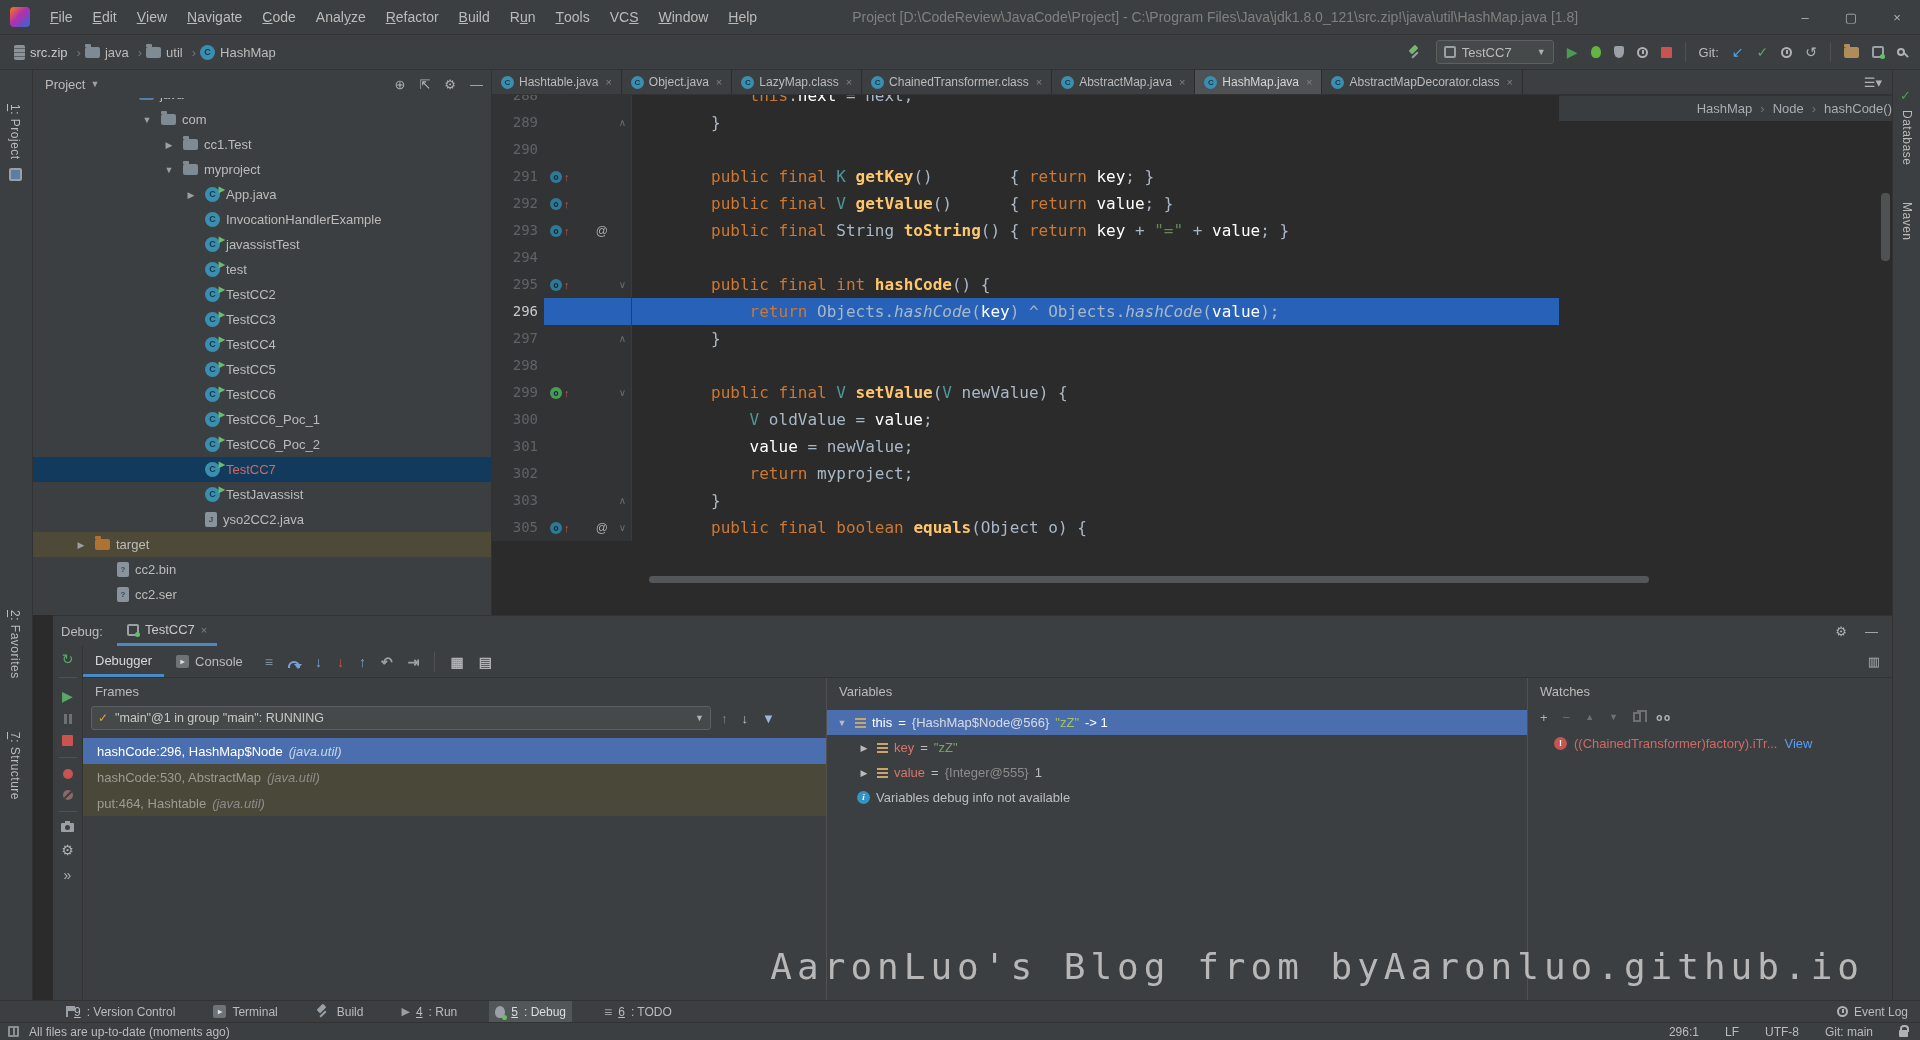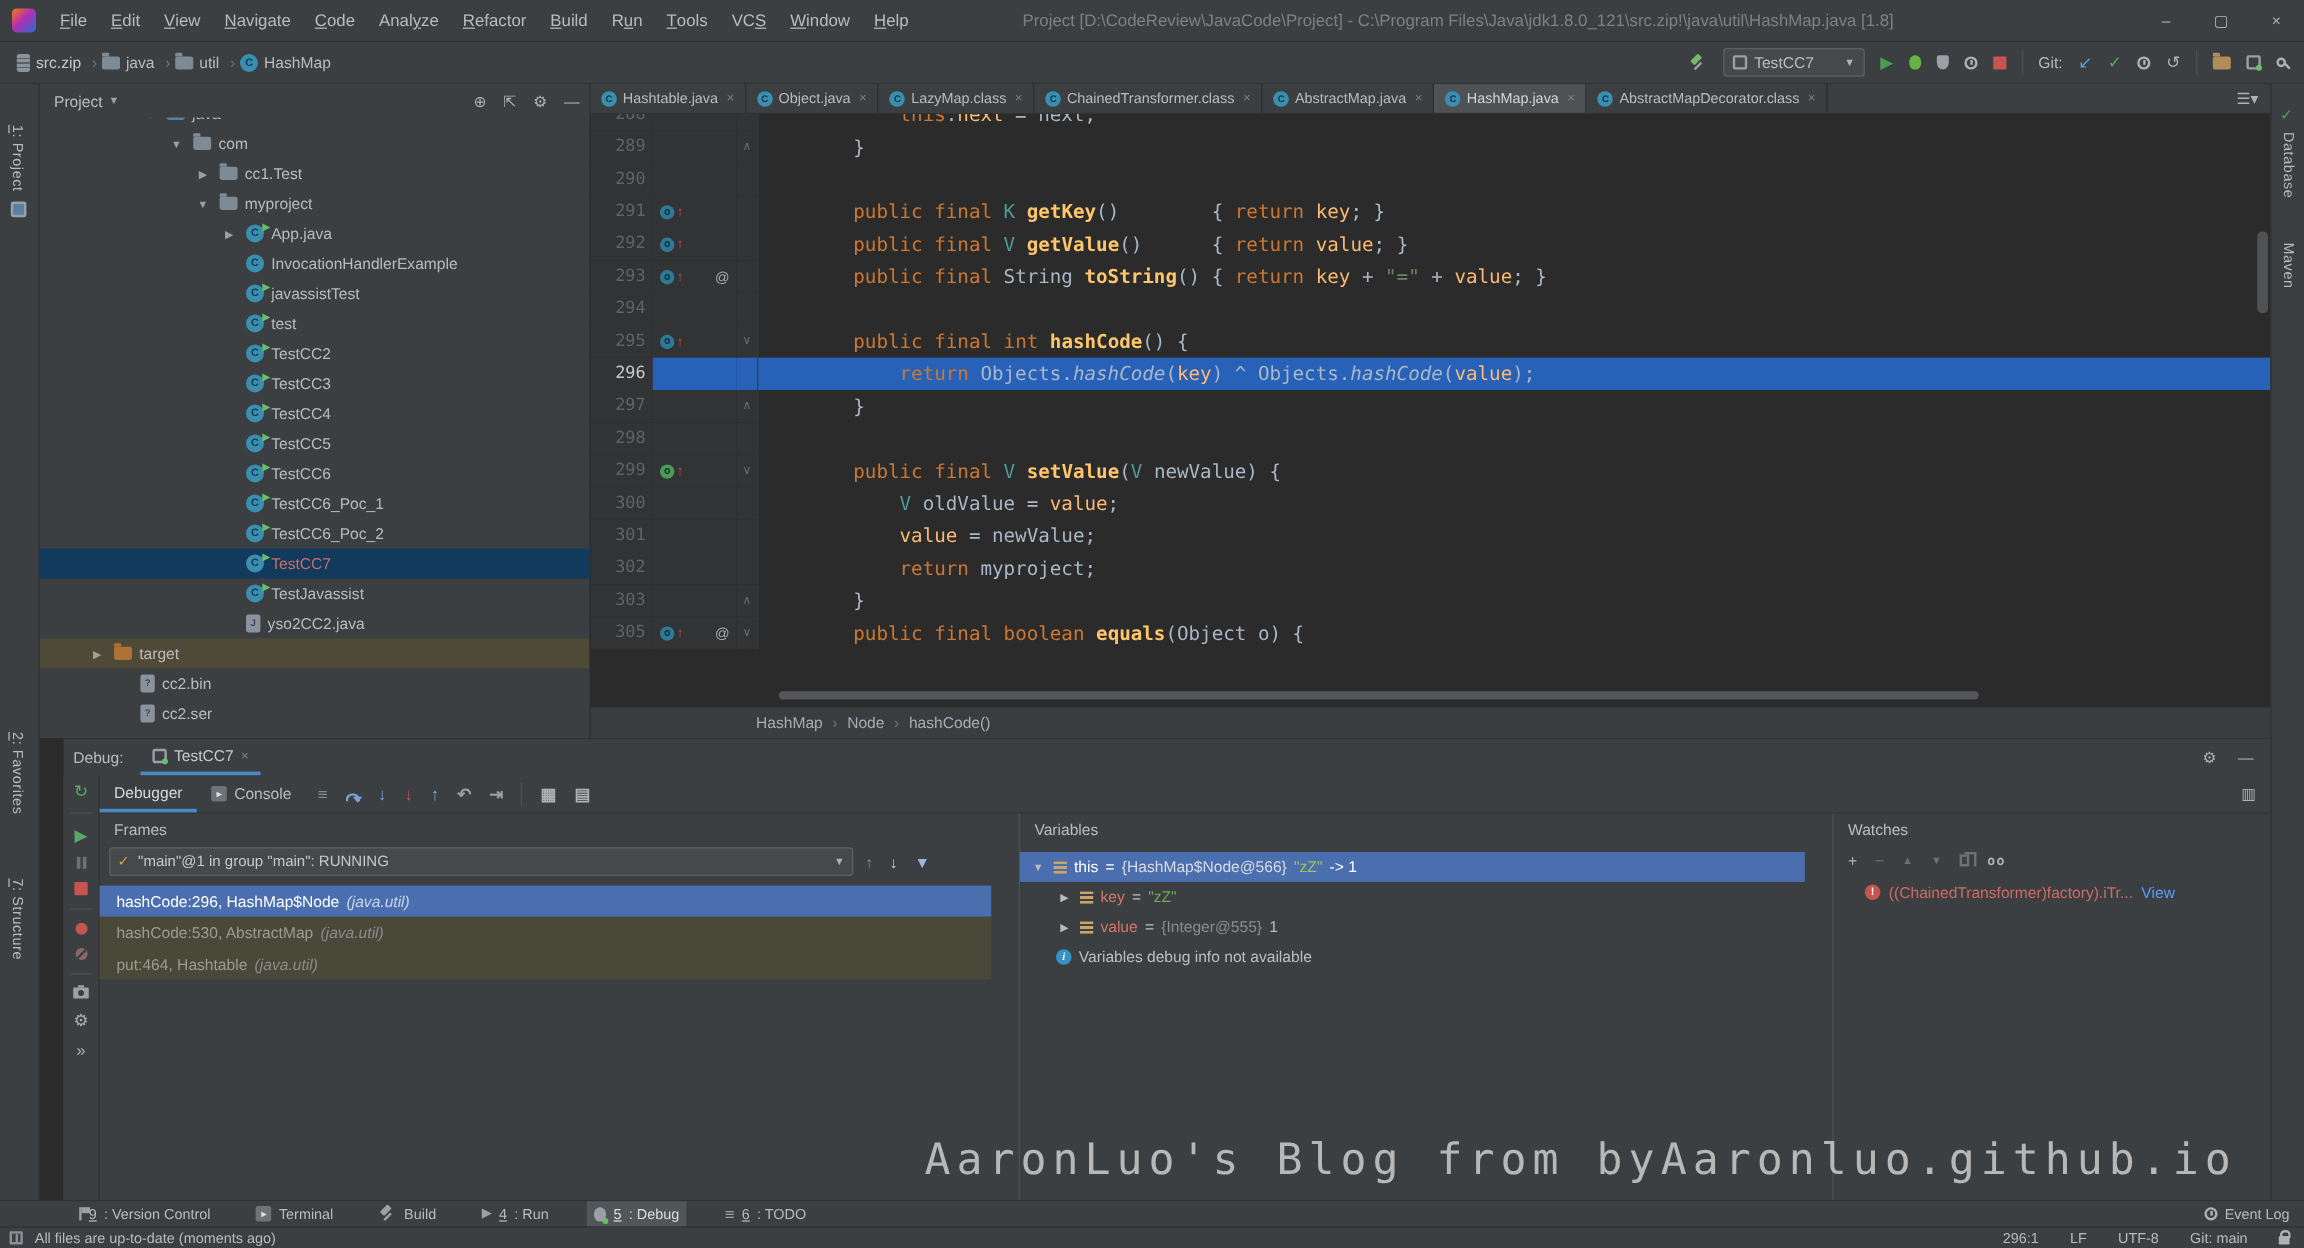--- a/index.html
+++ b/index.html
@@ -104,35 +104,35 @@
   .trow .lbl { color:#BBBBBB; }
   .trow .lbl.red { color:#CE6A66; }
   
   .editor-zone { flex:1; display:flex; flex-direction:column; min-width:0; background:#2B2B2B; }
   .tabbar { height:25px; background:#3C3F41; display:flex; align-items:stretch; flex:none; border-bottom:1px solid #323232; }
   .tab { display:flex; align-items:center; gap:5px; padding:0 9px; border-right:1px solid #2B2B2B; font-size:12px; color:#BBBBBB; }
   .tab .x { color:#7F8084; font-size:11px; margin-left:2px; }
   .tab.active { background:#4E5254; color:#D4D4D4; }
   .tab .cicon { width:13px; height:13px; font-size:8px; line-height:13px; }
   .tablist { margin-left:auto; display:flex; align-items:center; gap:2px; padding:0 10px; color:#AFB1B3; }
-  .editor { flex:1; position:relative; overflow:hidden; display:flex; flex-direction:column; }
+  .editor { flex:1; position:relative; overflow:hidden; display:flex; flex-direction:row; }
   .code-scroll { flex:1; overflow:hidden; }
   .cl { height:27px; display:flex; align-items:center; }
   .cl:first-child { margin-top:-13px; }
   .ln { width:52px; padding-right:6px; text-align:right; color:#606366; background:#313335;
         font:14px/27px "DejaVu Sans Mono",monospace; height:27px; flex:none; }
   .gmarks { width:70px; height:27px; background:#313335; display:flex; align-items:center; padding:0 6px 0 6px; gap:2px; flex:none; }
   .gmarks .at { margin-left:auto; color:#A9A9A9; font-size:12px; }
   .fold { width:18px; height:27px; background:#313335; color:#6A6E70; font-size:10px; text-align:center; line-height:27px;
           border-right:1px solid #393B3D; flex:none; }
   .codetx { flex:1; height:27px; font:16px/27px "DejaVu Sans Mono",monospace; white-space:pre; color:#A9B7C6; padding-left:2px; }
   .cl.exec .gmarks, .cl.exec .fold, .cl.exec .codetx { background:#2862B8; }
   .cl.exec .ln { color:#C8C8C8; }
   .tk-k { color:#CC7832; } .tk-d { color:#A9B7C6; } .tk-m { color:#FFC66B; font-weight:bold; }
-  .tk-f { color:#fdba74; } .tk-s { color:#6A8759; } .tk-t { color:#4D9999; }
+  .tk-f { color:#ffffff; } .tk-s { color:#6A8759; } .tk-t { color:#4D9999; }
   .tk-i { color:#A9B7C6; font-style:italic; }
   .ovr { width:12px; height:12px; border-radius:50%; background:#2E7A96; color:#0E2E3C; font:bold 9px/12px "DejaVu Sans Mono",monospace; text-align:center; flex:none; }
   .ovr.g { background:#499C54; }
   .uparr { color:#C75450; font-size:11px; }
   .hscroll { position:absolute; left:157px; bottom:32px; width:1000px; height:7px; background:#5C5F61; border-radius:4px; opacity:.85; }
   .vscroll { position:absolute; right:2px; top:98px; width:9px; height:68px; background:#595C5E; border-radius:4px; opacity:.8; }
   .ed-crumbs { height:26px; display:flex; align-items:center; gap:8px; padding-left:138px; background:#3A3D3F;
                border-top:1px solid #323232; color:#A7ADB3; flex:none; }
   .ed-crumbs .sep { color:#6E7478; }
   
@@ -143,21 +143,21 @@
   .dbg-head .hicons { margin-left:auto; display:flex; gap:18px; padding-right:14px; color:#AFB1B3; }
   .dbg-body { flex:1; display:flex; min-height:0; }
   .dbg-stripe { width:30px; background:#3C3F41; border-right:1px solid #323232; display:flex; flex-direction:column; align-items:center; padding-top:6px; gap:11px; flex:none; }
   .dbg-stripe .hr { width:18px; height:1px; background:#515151; }
   .dbg-main { flex:1; display:flex; flex-direction:column; min-width:0; }
   .dbg-tabs { height:32px; display:flex; align-items:stretch; border-bottom:1px solid #323232; flex:none; }
   .dtab { display:flex; align-items:center; gap:6px; padding:0 12px; color:#BBBBBB; }
   .dtab.active { border-bottom:3px solid #4A88C7; color:#D8D8D8; }
   .dbg-tools { display:flex; align-items:center; gap:15px; padding:0 10px; }
   .dbg-layout { margin-left:auto; display:flex; align-items:center; padding-right:12px; color:#AFB1B3; }
-  .dbg-content { flex:1; display:flex; min-height:0;gap:23px; }
+  .dbg-content { flex:1; display:flex; min-height:0; }
   .panel { display:flex; flex-direction:column; min-width:0; }
   .panel + .panel { border-left:1px solid #515151; }
   .p-frames { width:743px; flex:none; }
   .p-vars { flex:1; }
   .p-watches { width:365px; flex:none; }
   .p-head { height:26px; display:flex; align-items:center; padding-left:12px; color:#BBBBBB; flex:none; }
   .thread-row { display:flex; align-items:center; gap:10px; padding:0 10px 0 8px; height:28px; flex:none; }
   .thread-dd { flex:1; max-width:620px; height:24px; border:1px solid #5E6163; background:#45494A; border-radius:3px;
                display:flex; align-items:center; gap:7px; padding:0 6px; }
   .thread-dd .txt { flex:1; color:#C8C8C8; font-size:12.5px; white-space:nowrap; overflow:hidden; }

